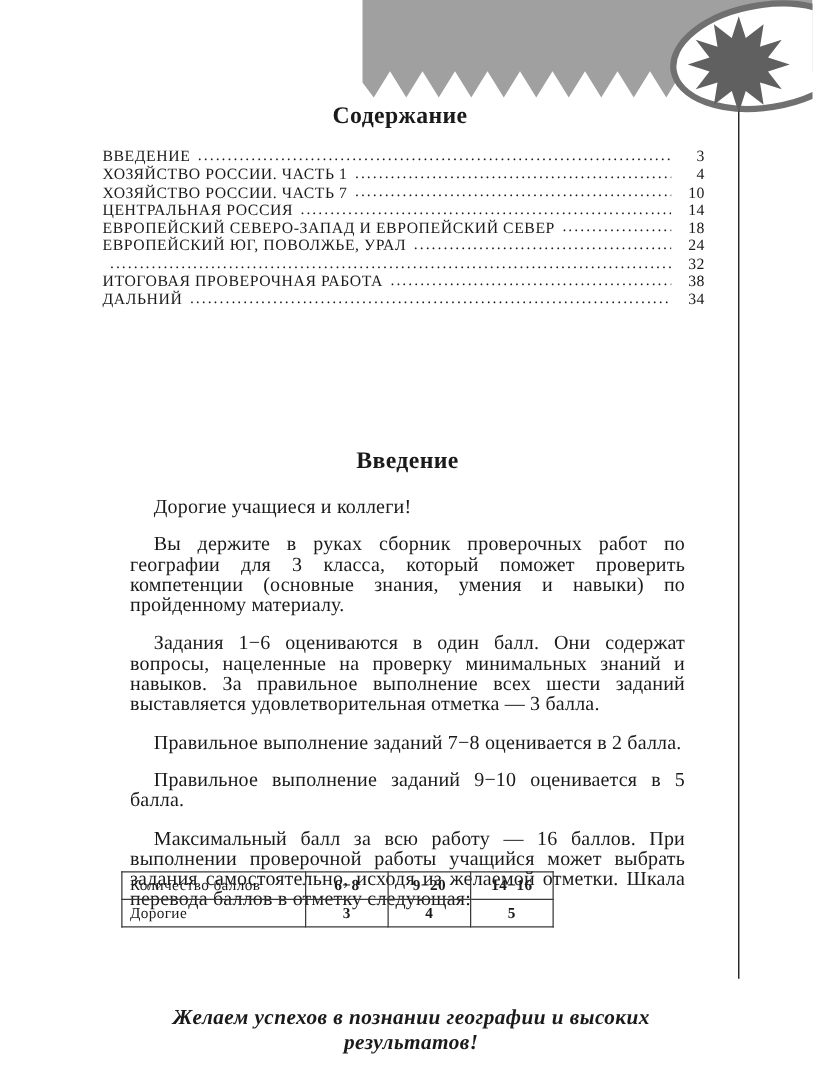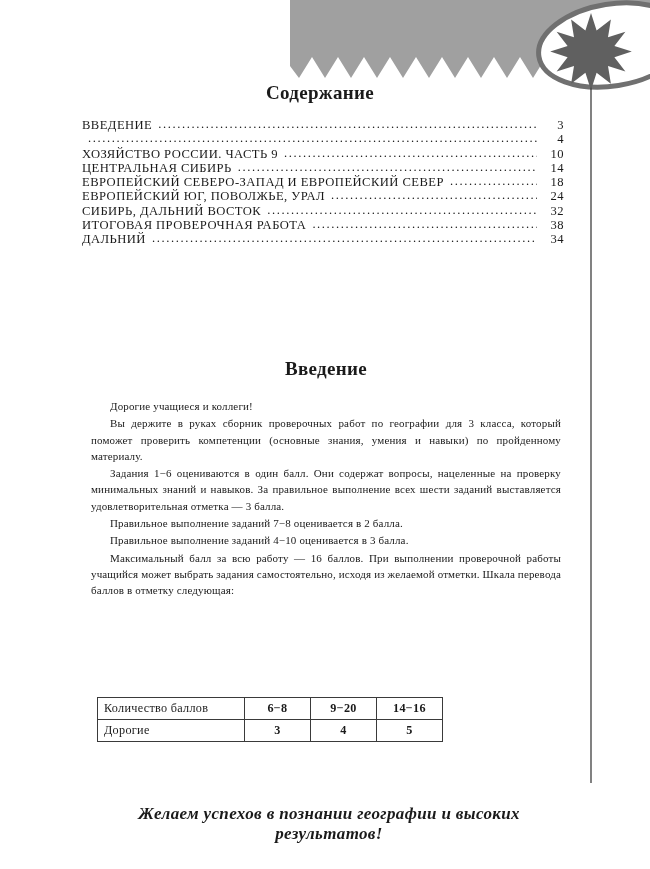--- a/index.html
+++ b/index.html
@@ -79,24 +79,24 @@
     width: 472px;
   }
   .intro-title {
     text-align: center;
     font-weight: bold;
     font-size: 19px;
     letter-spacing: 0.3px;
     margin: 0 0 18px 0;
   }
   .para {
-    margin: 1px;
+    margin: 14px;
     text-align: justify;
     text-justify: inter-word;
-    font-size: 11px;
+    font-size: 16px;
     line-height: 16.3px;
     letter-spacing: 0.15px;
     text-indent: 19px;
   }
 
   
   .score-table-wrap {
     position: absolute;
     left: 97px;
     top: 697px;
@@ -164,45 +164,45 @@
 <div class="toc">
   <h1 class="toc-title">Содержание</h1>
 
   <ul class="toc-list">
     <li class="toc-row">
       <span class="toc-label">ВВЕДЕНИЕ</span>
       <span class="toc-dots">...........................................................................................................</span>
       <span class="toc-page">3</span>
     </li>
     <li class="toc-row">
+      <span class="toc-label">ХОЗЯЙСТВО РОССИИ. ЧАСТЬ 1</span>
       <span class="toc-dots">...........................................................................................................</span>
       <span class="toc-page">4</span>
     </li>
     <li class="toc-row">
-      <span class="toc-label">ХОЗЯЙСТВО РОССИИ. ЧАСТЬ 9</span>
+      <span class="toc-label">ХОЗЯЙСТВО РОССИИ. ЧАСТЬ 7</span>
       <span class="toc-dots">...........................................................................................................</span>
       <span class="toc-page">10</span>
     </li>
     <li class="toc-row">
-      <span class="toc-label">ЦЕНТРАЛЬНАЯ СИБИРЬ</span>
+      <span class="toc-label">ЦЕНТРАЛЬНАЯ РОССИЯ</span>
       <span class="toc-dots">...........................................................................................................</span>
       <span class="toc-page">14</span>
     </li>
     <li class="toc-row">
       <span class="toc-label">ЕВРОПЕЙСКИЙ СЕВЕРО-ЗАПАД И ЕВРОПЕЙСКИЙ СЕВЕР</span>
       <span class="toc-dots">...........................................................................................................</span>
       <span class="toc-page">18</span>
     </li>
     <li class="toc-row">
       <span class="toc-label">ЕВРОПЕЙСКИЙ ЮГ, ПОВОЛЖЬЕ, УРАЛ</span>
       <span class="toc-dots">...........................................................................................................</span>
       <span class="toc-page">24</span>
     </li>
     <li class="toc-row">
-      <span class="toc-label">СИБИРЬ, ДАЛЬНИЙ ВОСТОК</span>
       <span class="toc-dots">...........................................................................................................</span>
       <span class="toc-page">32</span>
     </li>
     <li class="toc-row">
       <span class="toc-label">ИТОГОВАЯ ПРОВЕРОЧНАЯ РАБОТА</span>
       <span class="toc-dots">...........................................................................................................</span>
       <span class="toc-page">38</span>
     </li>
     <li class="toc-row">
       <span class="toc-label">ДАЛЬНИЙ</span>
@@ -212,21 +212,21 @@
   </ul>
 </div>
 
 <div class="intro">
   <h2 class="intro-title">Введение</h2>
 
   <p class="para">Дорогие учащиеся и коллеги!</p>
   <p class="para">Вы держите в руках сборник проверочных работ по географии для 3 класса, который поможет проверить компетенции (основные знания, умения и навыки) по пройденному материалу.</p>
   <p class="para">Задания 1−6 оцениваются в один балл. Они содержат вопросы, нацеленные на проверку минимальных знаний и навыков. За правильное выполнение всех шести заданий выставляется удовлетворительная отметка — 3 балла.</p>
   <p class="para">Правильное выполнение заданий 7−8 оценивается в 2 балла.</p>
-  <p class="para">Правильное выполнение заданий 4−10 оценивается в 3 балла.</p>
+  <p class="para">Правильное выполнение заданий 9−10 оценивается в 5 балла.</p>
   <p class="para">Максимальный балл за всю работу — 16 баллов. При выполнении проверочной работы учащийся может выбрать задания самостоятельно, исходя из желаемой отметки. Шкала перевода баллов в отметку следующая:</p>
 </div>
 
 <div class="score-table-wrap">
   <table class="score-table">
     <tbody>
       <tr>
         <td class="cell-head">Количество баллов</td>
         <td class="cell-val">6−8</td>
         <td class="cell-val">9−20</td>

